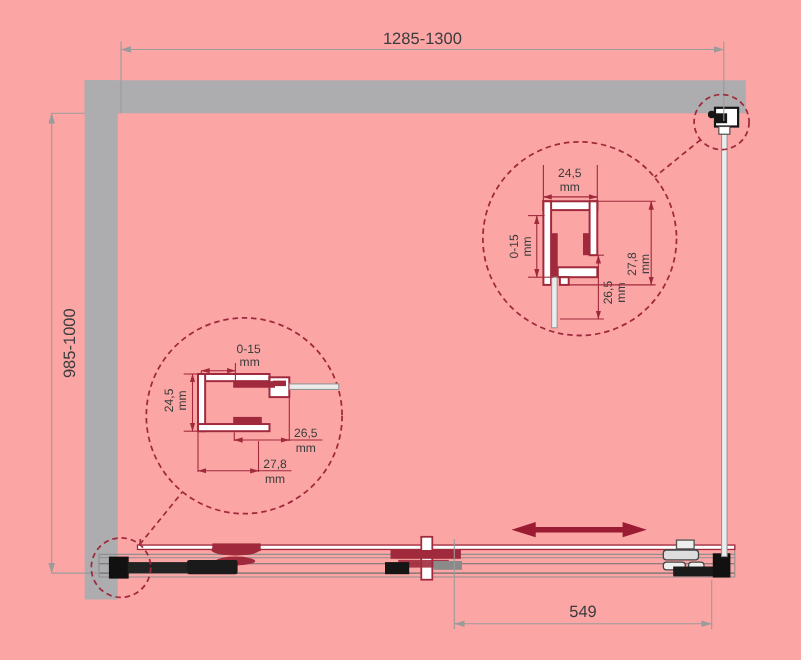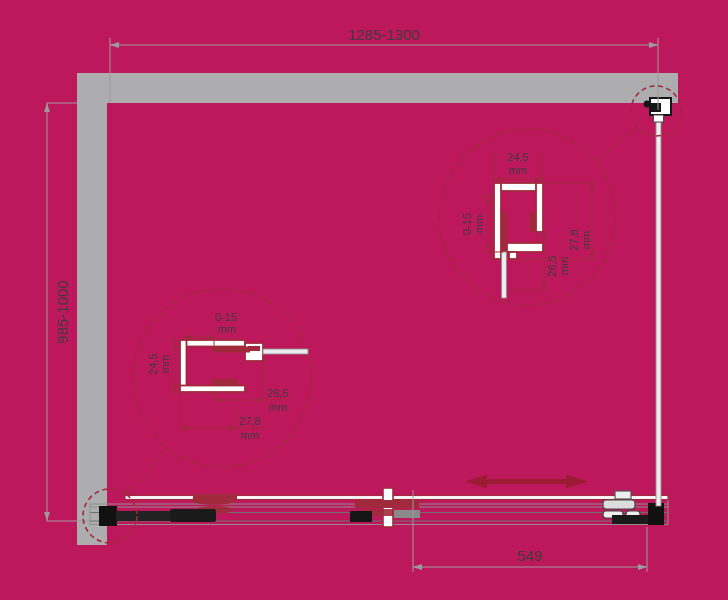--- a/index.html
+++ b/index.html
@@ -3,21 +3,21 @@
 <meta charset="utf-8">
 <style>
   :root{
     --wall:#adadaf;
     --dim:#9b9b9b;
     --maroon:#a02a3c;
     --arrow:#9b1b32;
     --ink:#3c3c3c;
   }
   html,body{margin:0;padding:0;background:#fff;}
-  .stage{width:728px;height:600px;position:relative;background:#be185d;overflow:hidden;}
+  .stage{width:728px;height:600px;position:relative;background:#fca5a5;overflow:hidden;}
   svg{display:block;}
   .dimln{stroke:var(--dim);stroke-width:1;fill:none;}
   .dimtxt{font-family:"Liberation Sans",sans-serif;font-size:15px;fill:var(--ink);}
   .dtxt{font-family:"Liberation Sans",sans-serif;font-size:11px;fill:var(--ink);}
   .dash{fill:none;stroke:var(--maroon);stroke-width:1.6;stroke-dasharray:5 3.5;}
   .mline{stroke:var(--maroon);stroke-width:1;fill:none;}
   .prof{stroke:var(--maroon);stroke-width:1.8;fill:#fff;}
   .proffill{fill:var(--maroon);stroke:none;}
   .glass{fill:#ececec;stroke:#8f8f8f;stroke-width:0.9;}
 </style>

